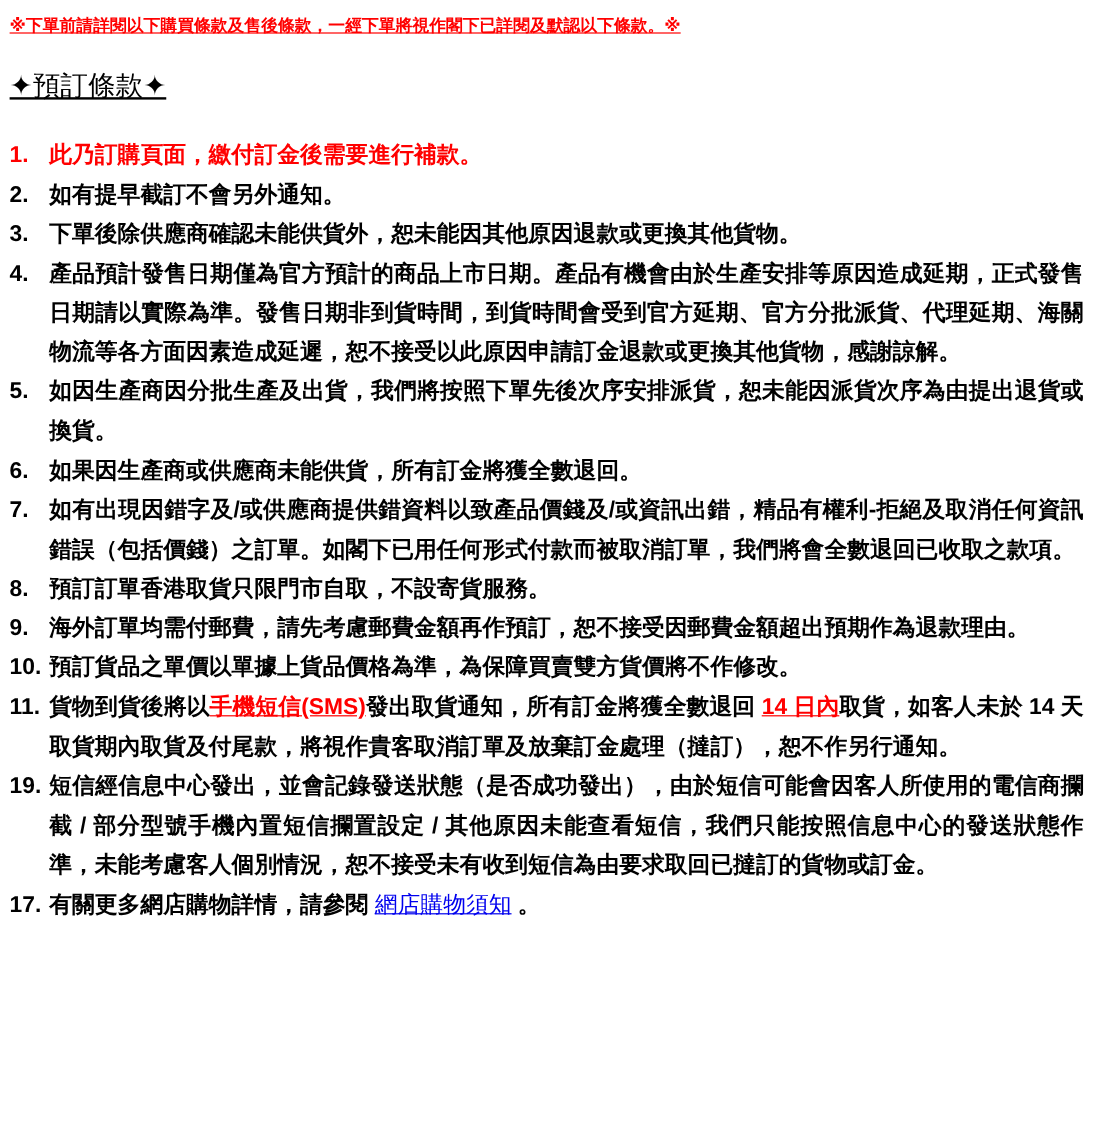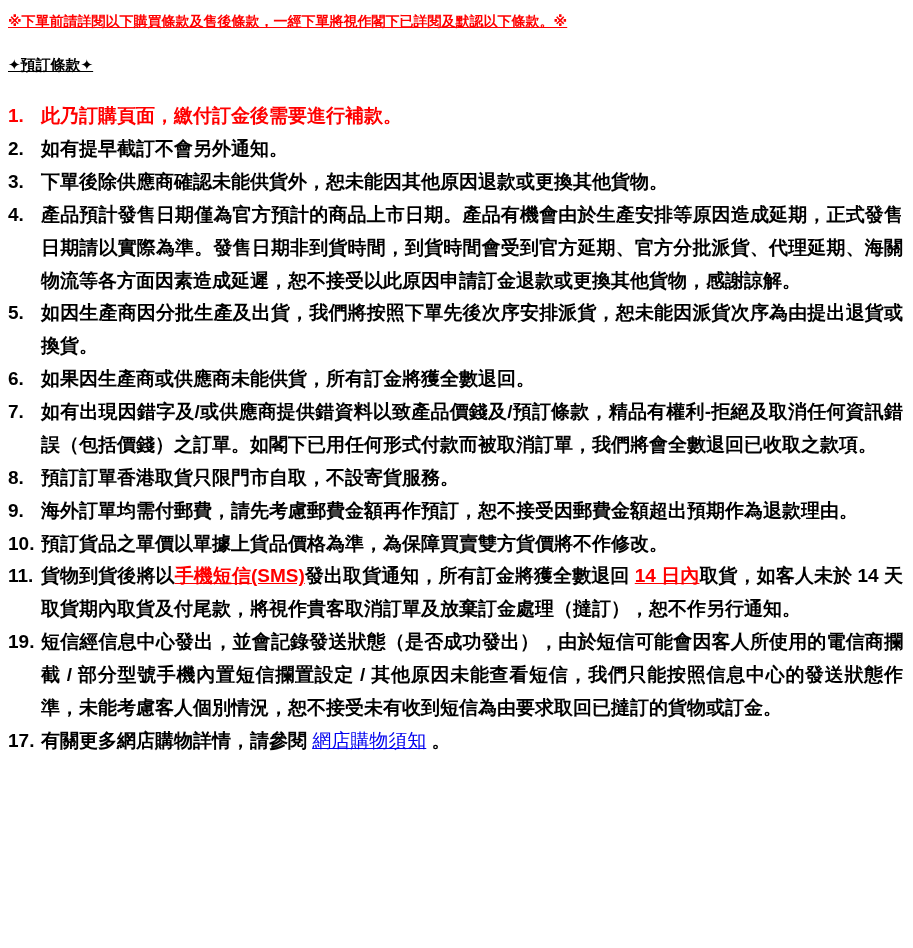--- a/index.html
+++ b/index.html
@@ -26,22 +26,22 @@
   .title{
     margin:0 0 16px 0;
     font-size:14px;
     font-weight:700;
     color:var(--red);
     text-decoration:underline;
     line-height:1.6;
   }
   .section-heading{
     margin:20px 0 22px 0;
-    font-size:15px;
-    font-weight:700;
+    font-size:23px;
+    font-weight:400;
     color:var(--text);
     text-decoration:underline;
   }
   .terms-list{
     margin:0;
     padding:0;
   }
   .term-item{
     display:flex;
     align-items:flex-start;
@@ -96,21 +96,21 @@
       <div class="term-item">
         <span class="term-num">5.</span>
         <span class="term-text"><span class="seg">如因生產商因分批生產及出貨，我們將按照下單先後次序安排派貨，恕未能因派貨次序為由提出退貨或換貨。</span></span>
       </div>
       <div class="term-item">
         <span class="term-num">6.</span>
         <span class="term-text"><span class="seg">如果因生產商或供應商未能供貨，所有訂金將獲全數退回。</span></span>
       </div>
       <div class="term-item">
         <span class="term-num">7.</span>
-        <span class="term-text"><span class="seg">如有出現因錯字及/或供應商提供錯資料以致產品價錢及/預訂條款，精品有權利-拒絕及取消任何資訊錯誤（包括價錢）之訂單。如閣下已用任何形式付款而被取消訂單，我們將會全數退回已收取之款項。</span></span>
+        <span class="term-text"><span class="seg">如有出現因錯字及/或供應商提供錯資料以致產品價錢及/或資訊出錯，精品有權利-拒絕及取消任何資訊錯誤（包括價錢）之訂單。如閣下已用任何形式付款而被取消訂單，我們將會全數退回已收取之款項。</span></span>
       </div>
       <div class="term-item">
         <span class="term-num">8.</span>
         <span class="term-text"><span class="seg">預訂訂單香港取貨只限門市自取，不設寄貨服務。</span></span>
       </div>
       <div class="term-item">
         <span class="term-num">9.</span>
         <span class="term-text"><span class="seg">海外訂單均需付郵費，請先考慮郵費金額再作預訂，恕不接受因郵費金額超出預期作為退款理由。</span></span>
       </div>
       <div class="term-item">

